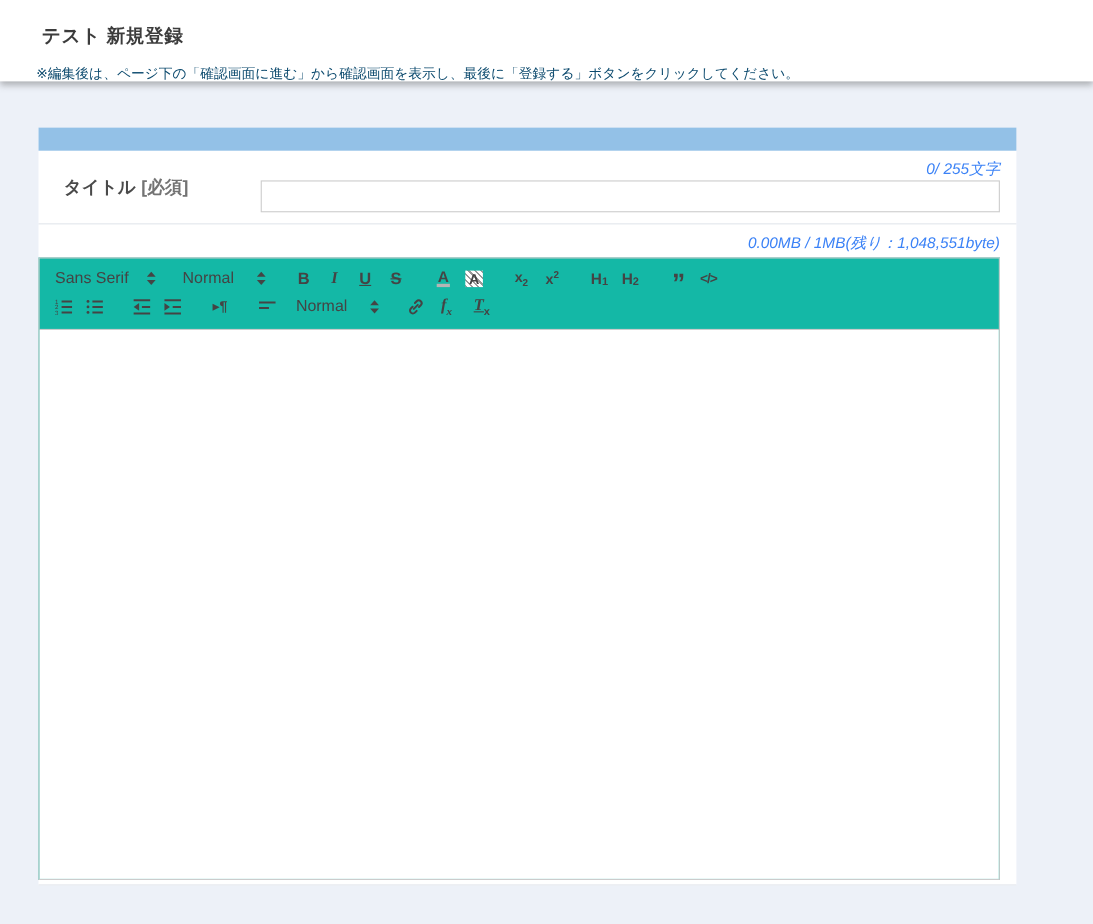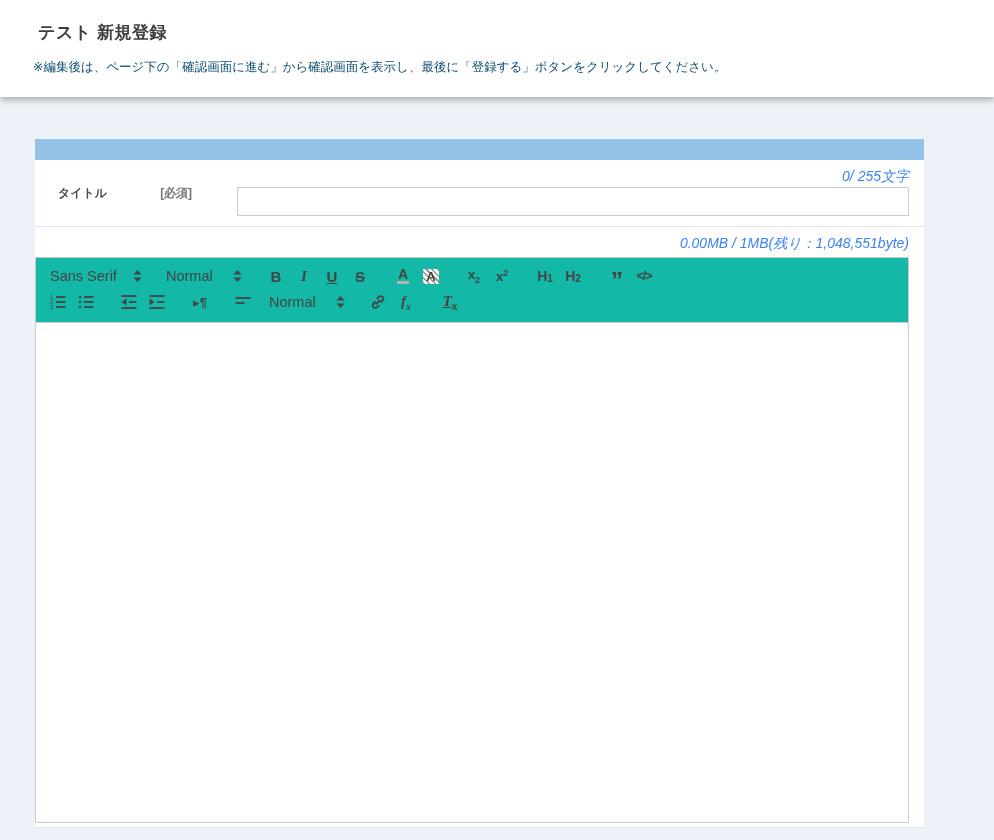--- a/index.html
+++ b/index.html
@@ -7,21 +7,21 @@
   body {
     width: 994px; height: 840px; overflow: hidden;
     background: #edf1f8;
     font-family: "Liberation Sans", "DejaVu Sans", sans-serif;
     color: #444;
   }
 
   
   .page-header {
     background: #ffffff;
-    height: 97px;
+    height: 74px;
     box-shadow: 0 3px 6px rgba(90,90,90,0.45);
     position: relative;
     z-index: 2;
   }
   .page-title {
     margin: 0;
     padding: 21px 0 0 38px;
     font-size: 17px;
     font-weight: bold;
     color: #3c3c3c;
@@ -47,24 +47,23 @@
   .form-row {
     display: flex;
     border-bottom: 1px solid #e1e5ec;
   }
   .label-cell {
     width: 202px;
     flex: 0 0 202px;
     padding: 0 10px 0 23px;
     display: flex;
     align-items: center;
-    font-size: 12px;
+    font-size: 16px;
     font-weight: bold;
     color: #4a4a4a;
-    gap: 48px;
   }
   .required-mark {
     color: #737373;
     margin-left: 5px;
     font-weight: bold;
   }
   .field-cell {
     flex: 1 1 auto;
     padding: 7px 15px 0 0;
   }
@@ -346,21 +345,21 @@
               <button class="tb-btn">
                 <svg class="tb-svg link-svg" width="18" height="18" viewBox="0 0 18 18">
                   <path d="M7.2 10.8 L10.8 7.2"></path>
                   <path d="M8.2 5.4 L9.8 3.8 a2.6 2.6 0 0 1 3.7 3.7 L11.9 9.1"></path>
                   <path d="M9.8 12.6 L8.2 14.2 a2.6 2.6 0 0 1 -3.7 -3.7 L6.1 8.9"></path>
                 </svg>
               </button>
               <button class="tb-btn">
                 <span class="glyph-formula"><span>f</span><sub>x</sub></span>
               </button>
-              <button class="tb-btn" style="margin-left:16px;">
+              <button class="tb-btn" style="margin-left:4px;">
                 <span class="glyph-clean"><span>T</span><sub>x</sub></span>
               </button>
             </span>
           </div>
         </div>
 
         <div class="ql-content" contenteditable="true" style=""></div>
       </div>
     </div>
   </div>

